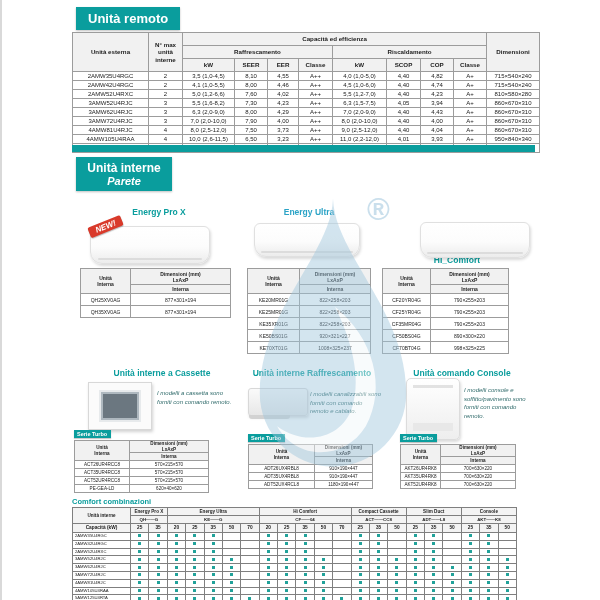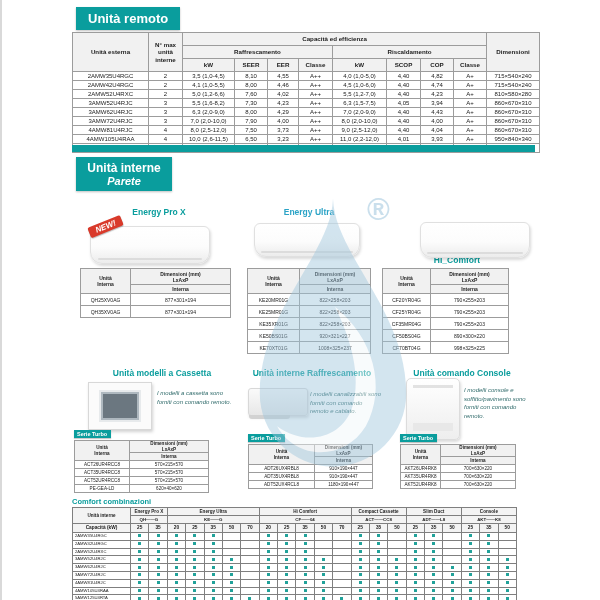--- a/index.html
+++ b/index.html
@@ -385,21 +385,21 @@
           <td class="rowhead">CF50BS04G</td>
           <td>890×300×220</td>
         </tr>
         <tr>
           <td class="rowhead">CF70BT04G</td>
           <td>998×325×225</td>
         </tr>
       </tbody>
   </table>
 
-  <div class="sec-title teal-t" style="left:85px;top:368px;width:150px;">Unità modelli a Cassetta</div>
+  <div class="sec-title teal-t" style="left:85px;top:368px;width:150px;">Unità interne a Cassette</div>
   <div class="sec-title teal-t" style="left:245px;top:368px;width:130px;">Unità interne Raffrescamento</div>
   <div class="sec-title teal-t" style="left:395px;top:368px;width:130px;">Unità comando Console</div>
 
   <div class="cassette" style="left:86px;top:382px;width:62px;height:46px;">
       <div class="grille"></div>
     </div>
   <div class="duct" style="left:246px;top:388px;width:58px;height:26px;"></div>
   <div class="console" style="left:404px;top:378px;width:52px;height:60px;"></div>
 
   <div class="note" style="left:155px;top:389px;width:78px;">I modelli a cassetta sono forniti con comando remoto.</div>

